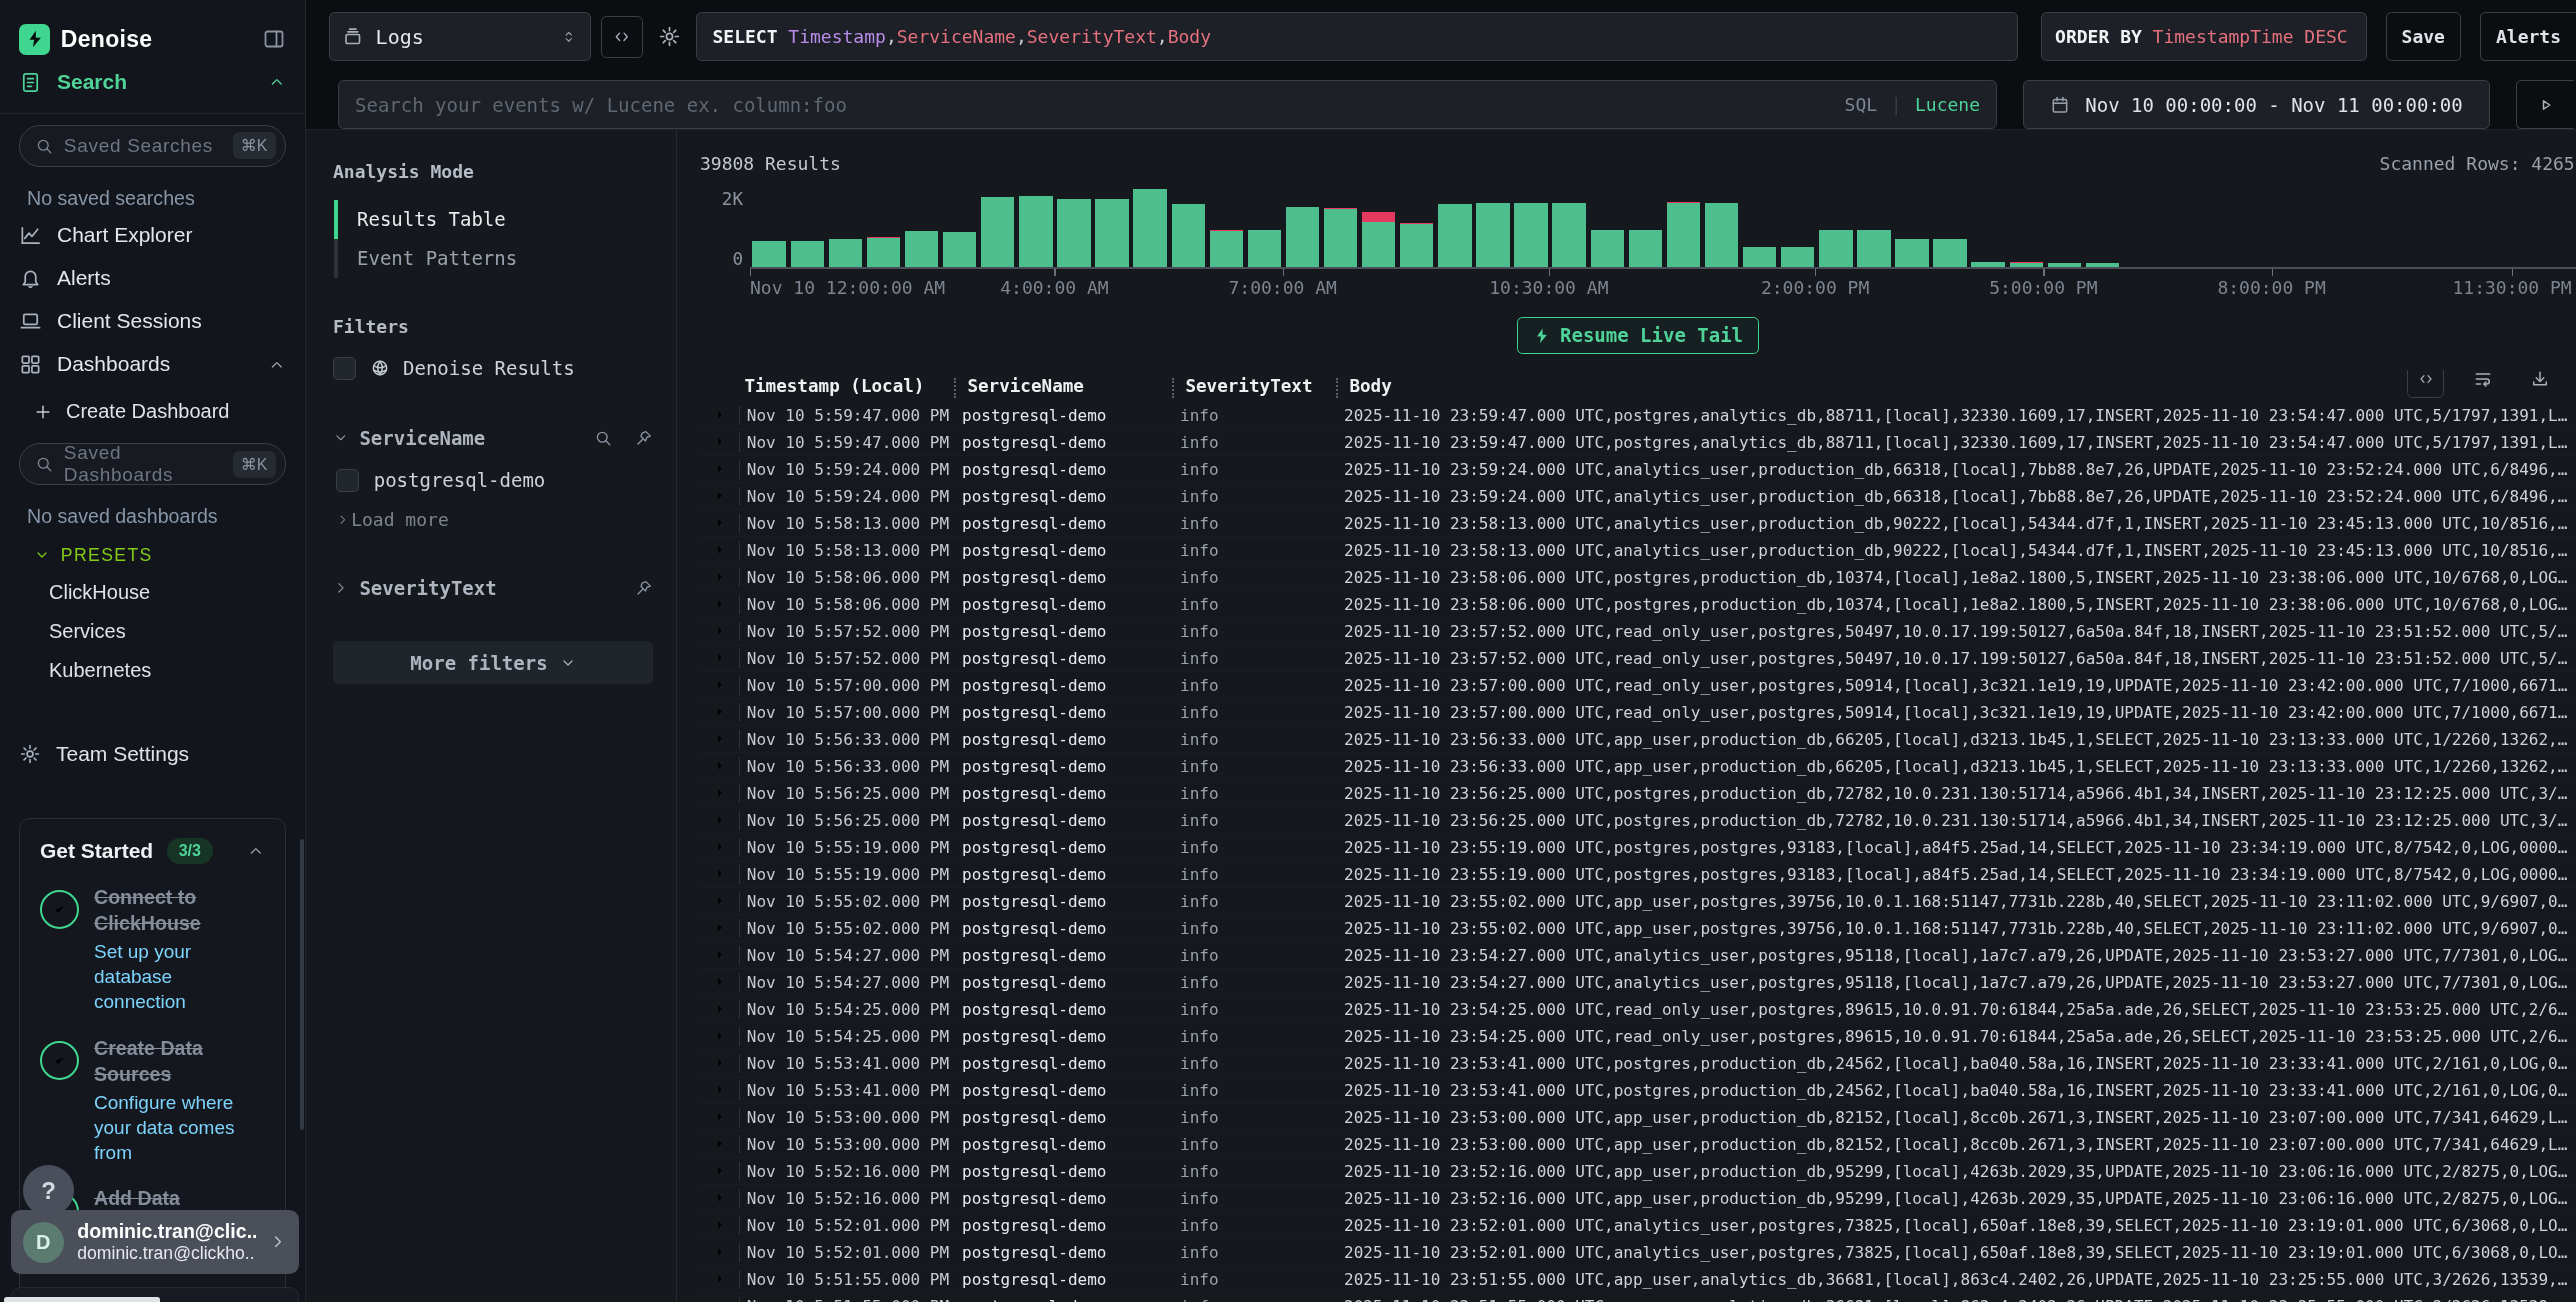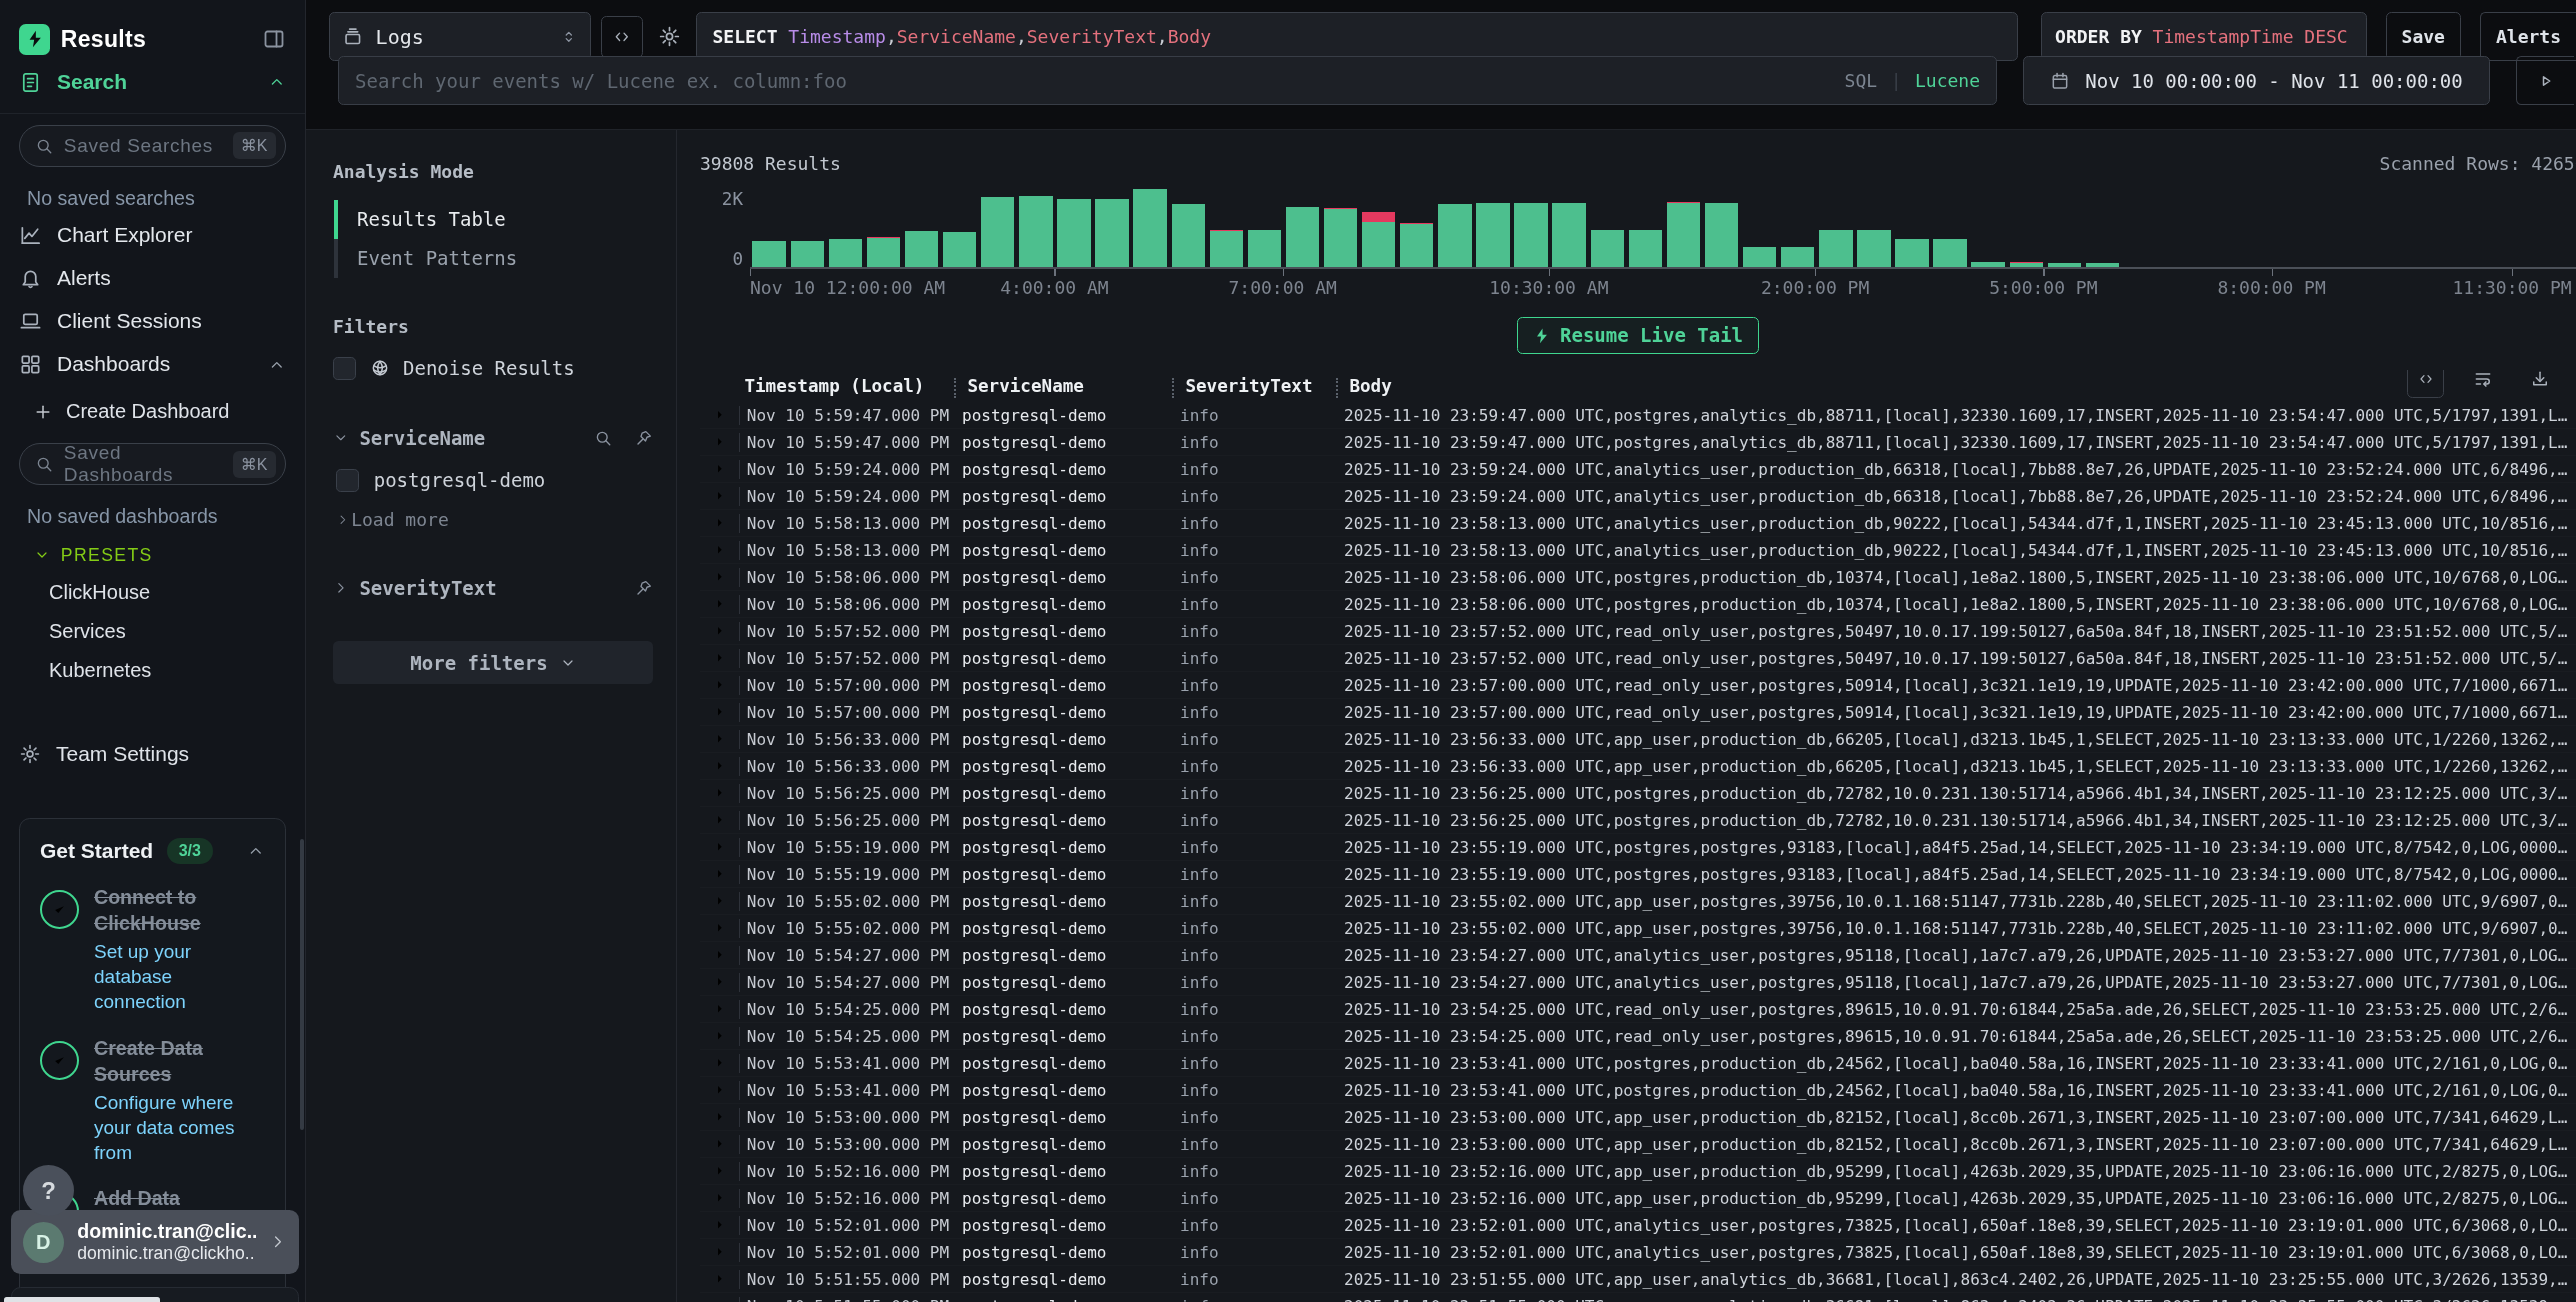--- a/index.html
+++ b/index.html
@@ -54,21 +54,21 @@
   .user-chip .chev{font-size:17.6px;color:#c3c8cf}
   .partial-card{position:absolute;left:10.8px;top:1287px;width:288px;height:41px;background:#171b21;border:0.7px solid #262b33;border-radius:9.5px;z-index:3}
   .bottom-sliver{position:absolute;left:4px;top:1297px;width:156px;height:6.8px;background:#dfe2e6;border-radius:2.7px 2.7px 0 0;z-index:6}
   .side-scroll{position:absolute;right:1.4px;top:839px;width:4px;height:291px;background:#343a43;border-radius:2px}
 
   
   .main{flex:1;display:flex;flex-direction:column;min-width:0}
   .topbar{height:130px;background:#0c0d10;border-bottom:0.7px solid #202329;position:relative;flex-shrink:0}
   .tb-row{position:absolute;left:0;right:0;display:flex;align-items:center}
   .tb-row1{top:12px;height:49px;padding-left:23px;gap:9.5px}
-  .tb-row2{top:56px;height:49px;padding-left:32px;gap:26px}
+  .tb-row2{top:80px;height:49px;padding-left:32px;gap:26px}
   .logs-select{width:262px;height:49px;background:#1d2026;border:1.4px solid #3a3f48;border-radius:5.4px;display:flex;align-items:center;gap:12px;padding:4px 12px}
   .logs-select .src-icn{font-size:21.6px;color:#aab1bb}
   .logs-select .val{flex:1;font-size:20px;color:#e4e7eb}
   .logs-select .ud{font-size:17.6px;color:#8b93a0}
   .sq-btn{width:42px;height:42px;border:1.4px solid #3a3f48;border-radius:5.4px;display:flex;align-items:center;justify-content:center;color:#aab1bb;font-size:17.6px}
   .ghost-btn{width:34px;height:42px;display:flex;align-items:center;justify-content:center;color:#aab1bb;font-size:23px}
   .query-bar{flex:1;height:49px;background:#1d2026;border:1.4px solid #3a3f48;border-radius:5.4px;display:flex;align-items:center;padding:0 16px;font-size:18px;white-space:nowrap;overflow:hidden}
   .kw{color:#f2f3f5;font-weight:bold;margin-right:10.8px}
   .fld-purple{color:#b88ce8}
   .fld-salmon{color:#e4717d}
@@ -148,21 +148,21 @@
 
 <div id="app">
 
   <aside class="sidebar">
     <div class="logo-row">
       <span class="logo-mark icn fill">
           <svg viewBox="0 0 24 24">
             <polygon points="13,2 5.5,13 11,13 9.5,22 19,10.5 13,10.5" fill="currentColor" stroke="none"></polygon>
           </svg>
         </span>
-      <span class="logo-text">Results</span>
+      <span class="logo-text">Denoise</span>
       <span class="panels-btn icn">
           <svg viewBox="0 0 24 24">
             <rect x="3.5" y="4.5" width="17" height="15" rx="2"></rect>
             <line x1="14.5" y1="4.5" x2="14.5" y2="19.5"></line>
           </svg>
         </span>
     </div>
     <div id="sidebar-nav">
         <div class="nav-item active">
           <span class="icn">

